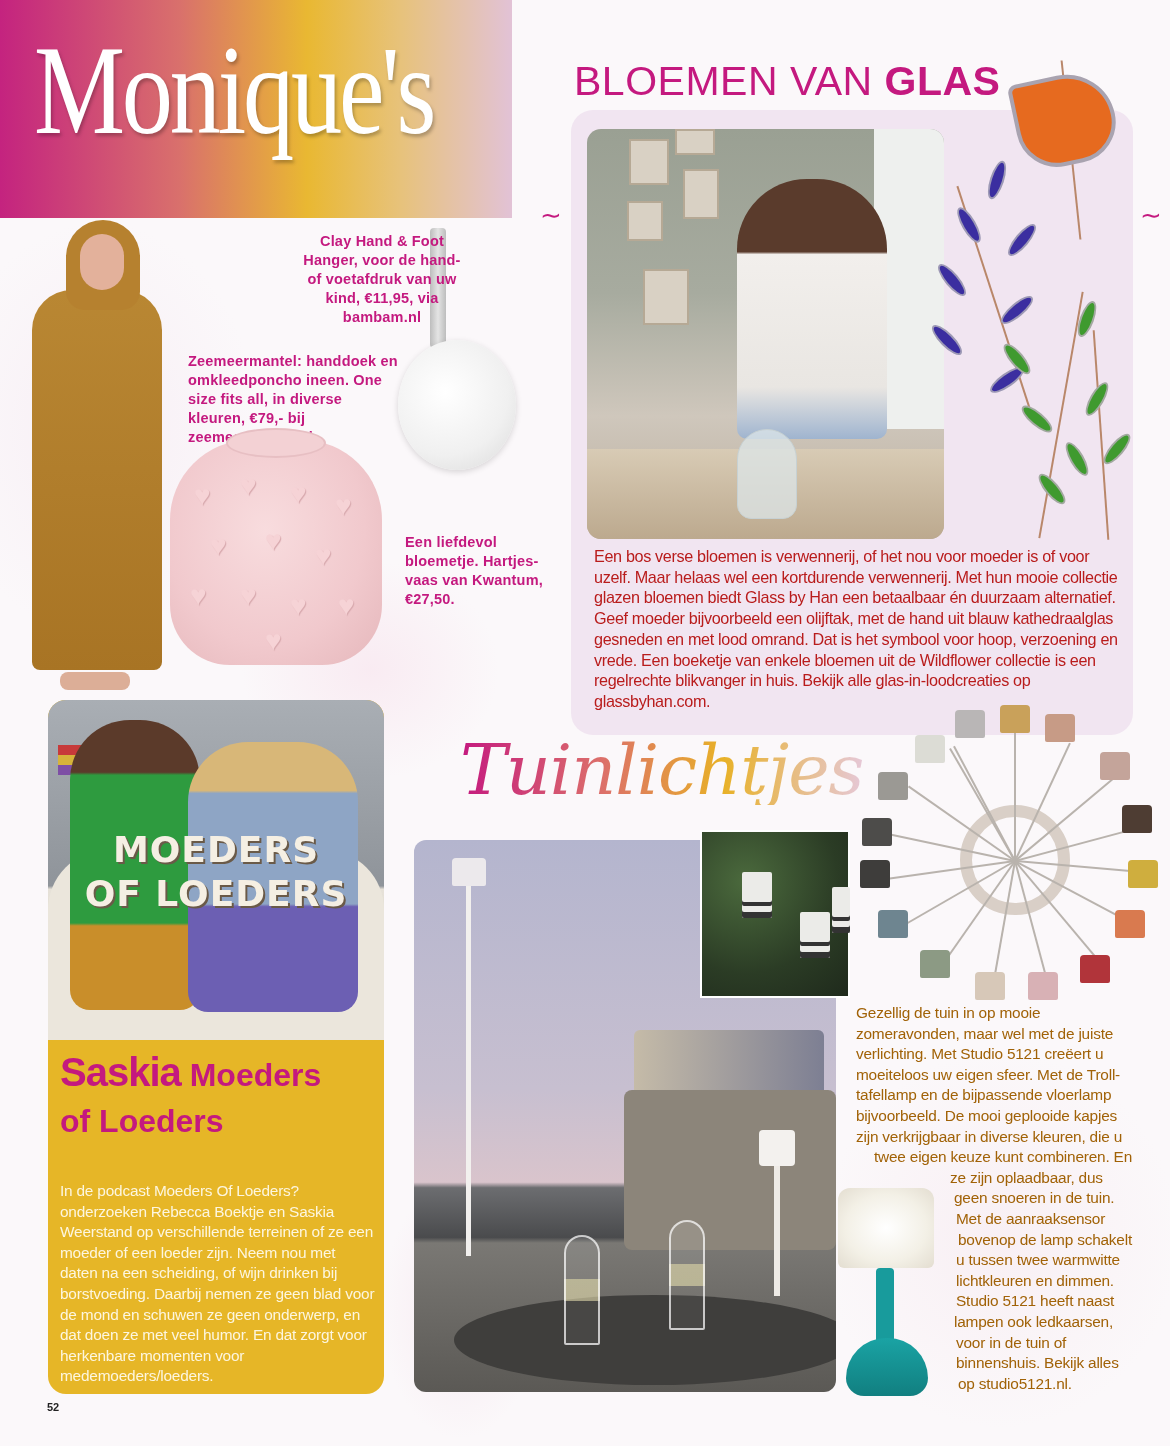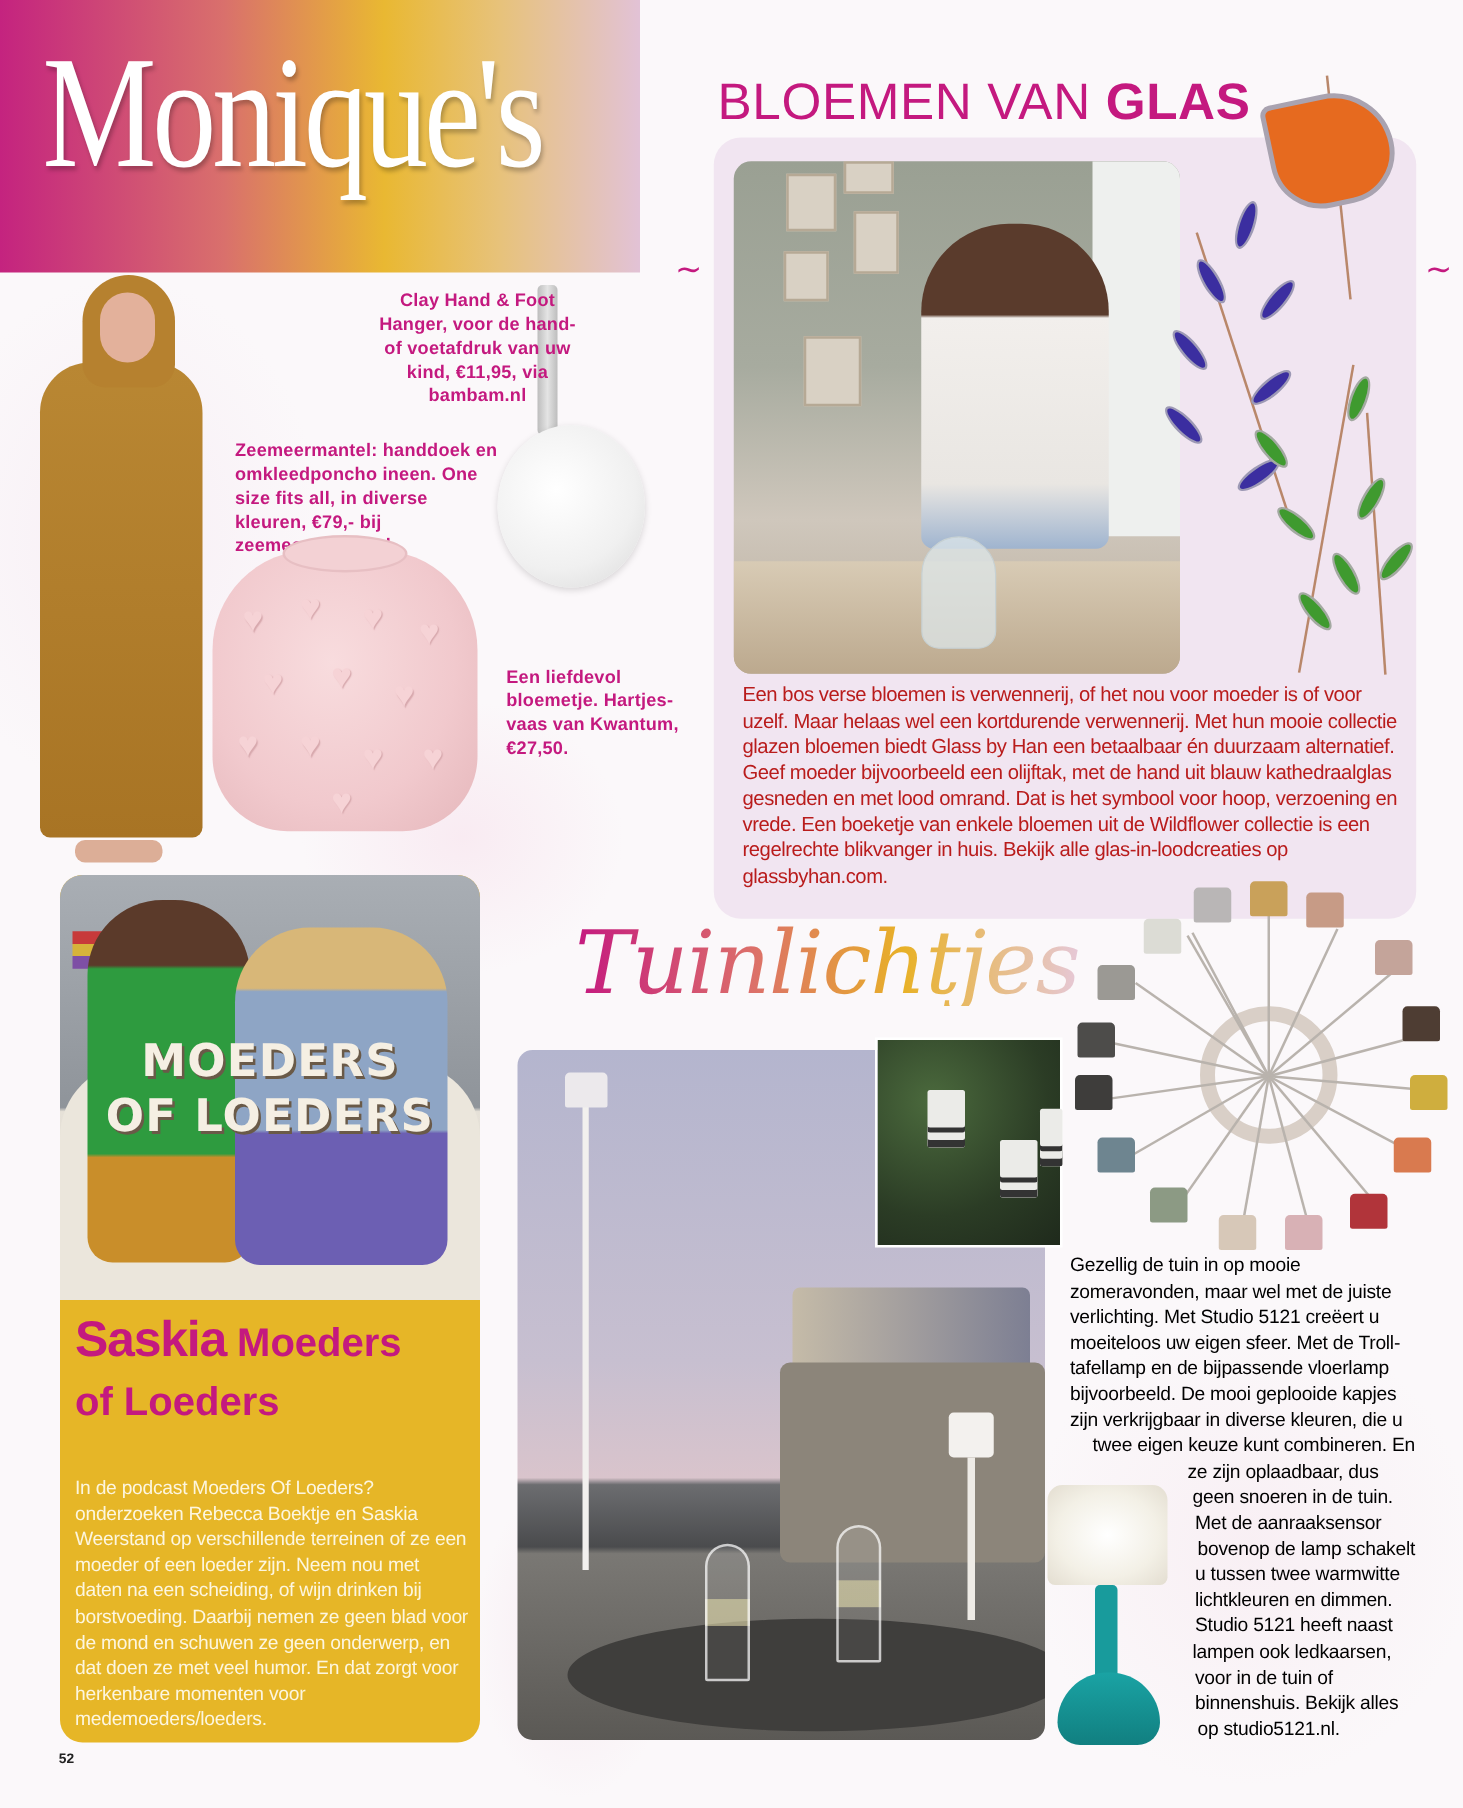--- a/index.html
+++ b/index.html
@@ -96,21 +96,21 @@
 
   .candle-photo { position: absolute; left: 700px; top: 830px; width: 150px; height: 168px; background: radial-gradient(circle at 30% 30%, #4b6a3d 0%, #2b3c25 60%, #1f2a1c 100%); border: 2px solid #fff; }
   .candle { position: absolute; width: 30px; height: 46px; background: #ebebe8; border-radius: 2px; box-shadow: inset 0 -6px 0 #333, inset 0 -12px 0 #ebebe8, inset 0 -16px 0 #333; }
 
   .lamp-wheel { position: absolute; left: 860px; top: 700px; width: 310px; height: 300px; }
   .wheel-ring { position: absolute; left: 100px; top: 105px; width: 110px; height: 110px; border-radius: 50%; border: 12px solid #d9cfc7; }
   .spoke { position: absolute; left: 155px; top: 160px; height: 2px; background: #b9b3ad; transform-origin: 0 50%; }
   .shade { position: absolute; width: 30px; height: 28px; border-radius: 4px 4px 2px 2px; }
 
   .tuin-text { position: absolute; left: 856px; top: 1003px; width: 310px; font-family: "Liberation Sans Narrow", "Liberation Sans", sans-serif;
-    font-size: 15.4px; line-height: 20.6px; color: #000000; letter-spacing: -.2px; }
+    font-size: 15.4px; line-height: 20.6px; color: #a16207; letter-spacing: -.2px; }
   .tuin-text div { white-space: nowrap; }
 
   .table-lamp-teal { position: absolute; left: 838px; top: 1188px; width: 100px; height: 210px; }
   .table-lamp-teal .shade { position: absolute; left: 0; top: 0; width: 96px; height: 80px; border-radius: 12px 12px 6px 6px; background: radial-gradient(ellipse at center,#ffffff 0%, #f3f0e6 60%, #e3ddd0 100%); }
   .table-lamp-teal .stem { position: absolute; left: 38px; top: 80px; width: 18px; height: 80px; background: #189b9c; border-radius: 4px; }
   .table-lamp-teal .base { position: absolute; left: 8px; top: 150px; width: 82px; height: 58px; border-radius: 40px 40px 18px 18px; background: linear-gradient(180deg,#1aa3a4,#117f80); }
 
   .page-number { position: absolute; left: 47px; top: 1401px; font-family: "Liberation Sans", sans-serif; font-weight: 700; font-size: 11px; color: #222; }
 </style>
 </head>

